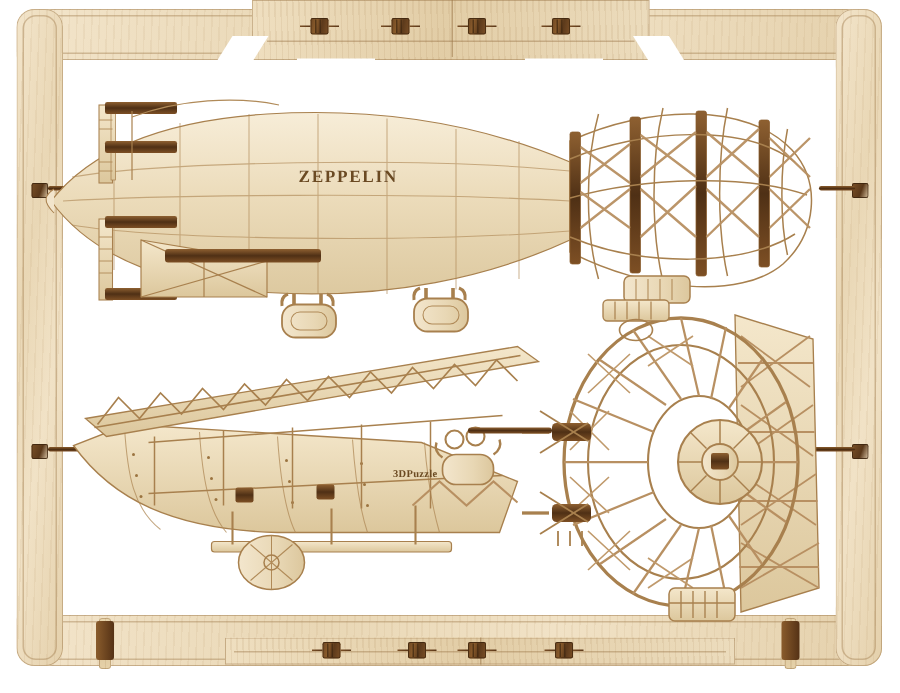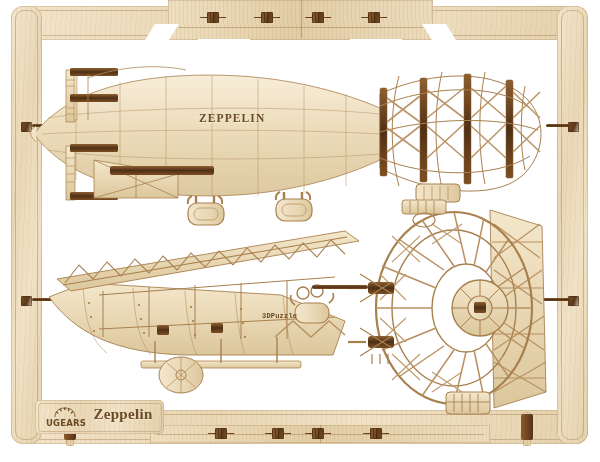--- a/index.html
+++ b/index.html
@@ -120,21 +120,21 @@
   #tailring{position:absolute;left:370px;top:196px;width:190px;height:226px;}
 
   
   #hull-text{
     position:absolute;left:199px;top:112px;
     font-family:"Liberation Serif",serif;font-weight:bold;font-size:11.5px;letter-spacing:1.1px;
     color:#6b4a22;text-shadow:0 .5px 0 rgba(255,255,255,.5);
   }
   #cabin-text{
     position:absolute;left:262px;top:312px;
-    font-family:Liberation Mono, monospace;font-weight:bold;font-size:7px;letter-spacing:.2px;
+    font-family:Liberation Serif, serif;font-weight:bold;font-size:7px;letter-spacing:.2px;
     color:#6b4a22;
   }
 
   svg{display:block;overflow:visible;}
 </style>
 </head>
 <body>
 
 <div id="stage">
 
@@ -199,39 +199,20 @@
     </div>
   <div class="tab" style="left:370px;top:428px;">
       <div class="bar"></div>
     </div>
 
   <div class="ply3 edge" style="position:absolute;left:66px;top:412px;width:8px;height:34px;border-radius:2px;"></div>
   <div class="ply3 edge" style="position:absolute;left:523px;top:412px;width:8px;height:34px;border-radius:2px;"></div>
   <div class="dark-rod" style="left:64px;top:414px;width:12px;height:26px;border-radius:2px;background:linear-gradient(90deg,#8a5c2c,#553216);"></div>
   <div class="dark-rod" style="left:521px;top:414px;width:12px;height:26px;border-radius:2px;background:linear-gradient(90deg,#8a5c2c,#553216);"></div>
 
-  <div id="label-plate" class="ply edge">
-    <div class="inner"></div>
-    <div id="ugears-logo">
-      <svg class="gear" viewBox="0 0 52 24">
-        <g fill="none" stroke="#6a4a24" stroke-width="1.6" stroke-linecap="round">
-          <path d="M6 23 C6 13,13 6,26 6 C39 6,46 13,46 23"></path>
-        </g>
-        <g fill="#6a4a24">
-          <rect x="9" y="13" width="2.6" height="5" transform="rotate(-48 10 15)"></rect>
-          <rect x="16" y="8" width="2.6" height="5" transform="rotate(-30 17 10)"></rect>
-          <rect x="24" y="5" width="2.6" height="5" transform="rotate(-6 25 7)"></rect>
-          <rect x="32" y="7" width="2.6" height="5" transform="rotate(18 33 9)"></rect>
-          <rect x="39" y="12" width="2.6" height="5" transform="rotate(42 40 14)"></rect>
-        </g>
-      </svg>
-      <div id="ugears-word">UGEARS</div>
-    </div>
-    <div id="label-title">Zeppelin</div>
-  </div>
 
   <div id="airship">
     <svg width="520" height="178" viewBox="0 0 520 178">
       <defs>
         <linearGradient id="hull" x1="0" y1="0" x2="0" y2="1">
           <stop offset="0%" stop-color="#f7edd8"></stop>
           <stop offset="45%" stop-color="#ecdcbb"></stop>
           <stop offset="100%" stop-color="#ddc9a0"></stop>
         </linearGradient>
         <linearGradient id="hull2" x1="0" y1="0" x2="1" y2="0">

